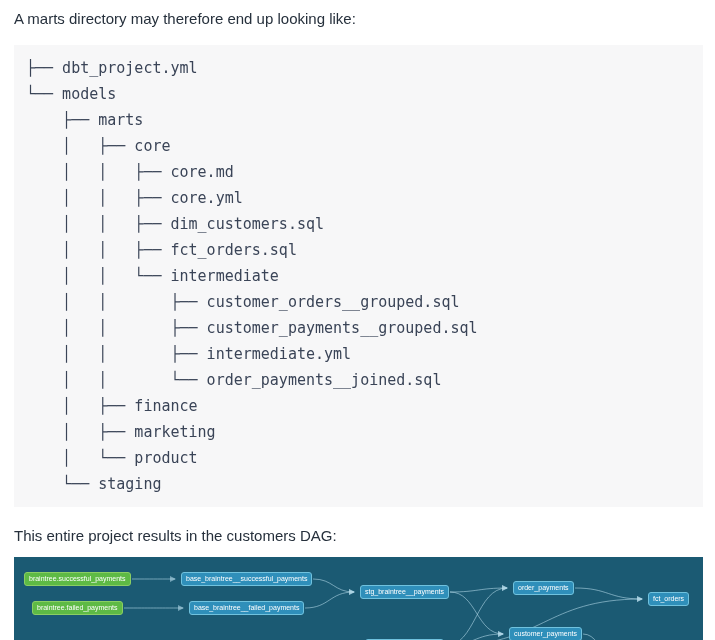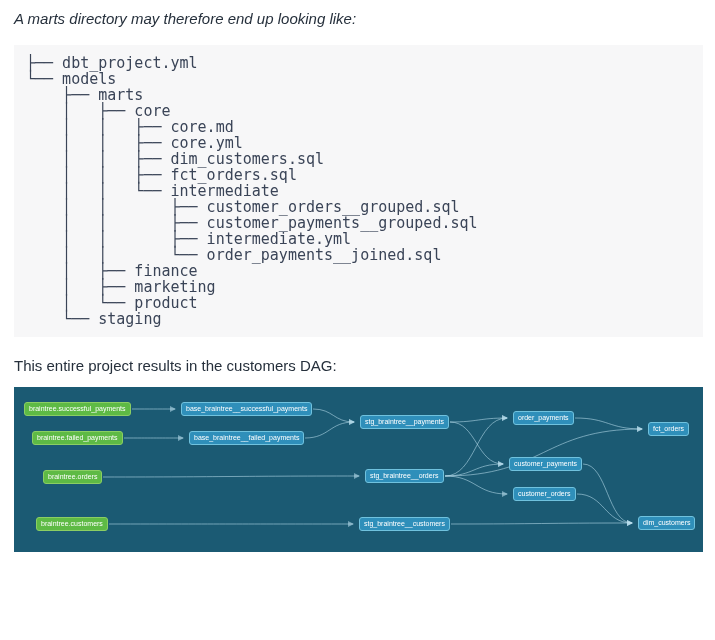--- a/index.html
+++ b/index.html
@@ -7,29 +7,28 @@
     background: #ffffff;
     width: 715px; height: 640px;
     font-family: "Liberation Sans", sans-serif;
     overflow: hidden;
   }
   .intro-text {
     margin: 8px 14px 0 14px;
     font-size: 15px;
     line-height: 21px;
     color: #26303c;
-    font-style: italic;
   }
   .code-block {
     margin: 16px 12px 0 14px;
     background: #f7f7f8;
     padding: 10px 12px;
     font-family: "DejaVu Sans Mono", "Liberation Mono", monospace;
     font-size: 15px;
-    line-height: 16px;
+    line-height: 26px;
     color: #3a4457;
     white-space: pre;
     overflow: hidden;
   }
   .dag-caption {
     margin: 18px 14px 0 14px;
     font-size: 15px;
     line-height: 21px;
     color: #26303c;
   }

